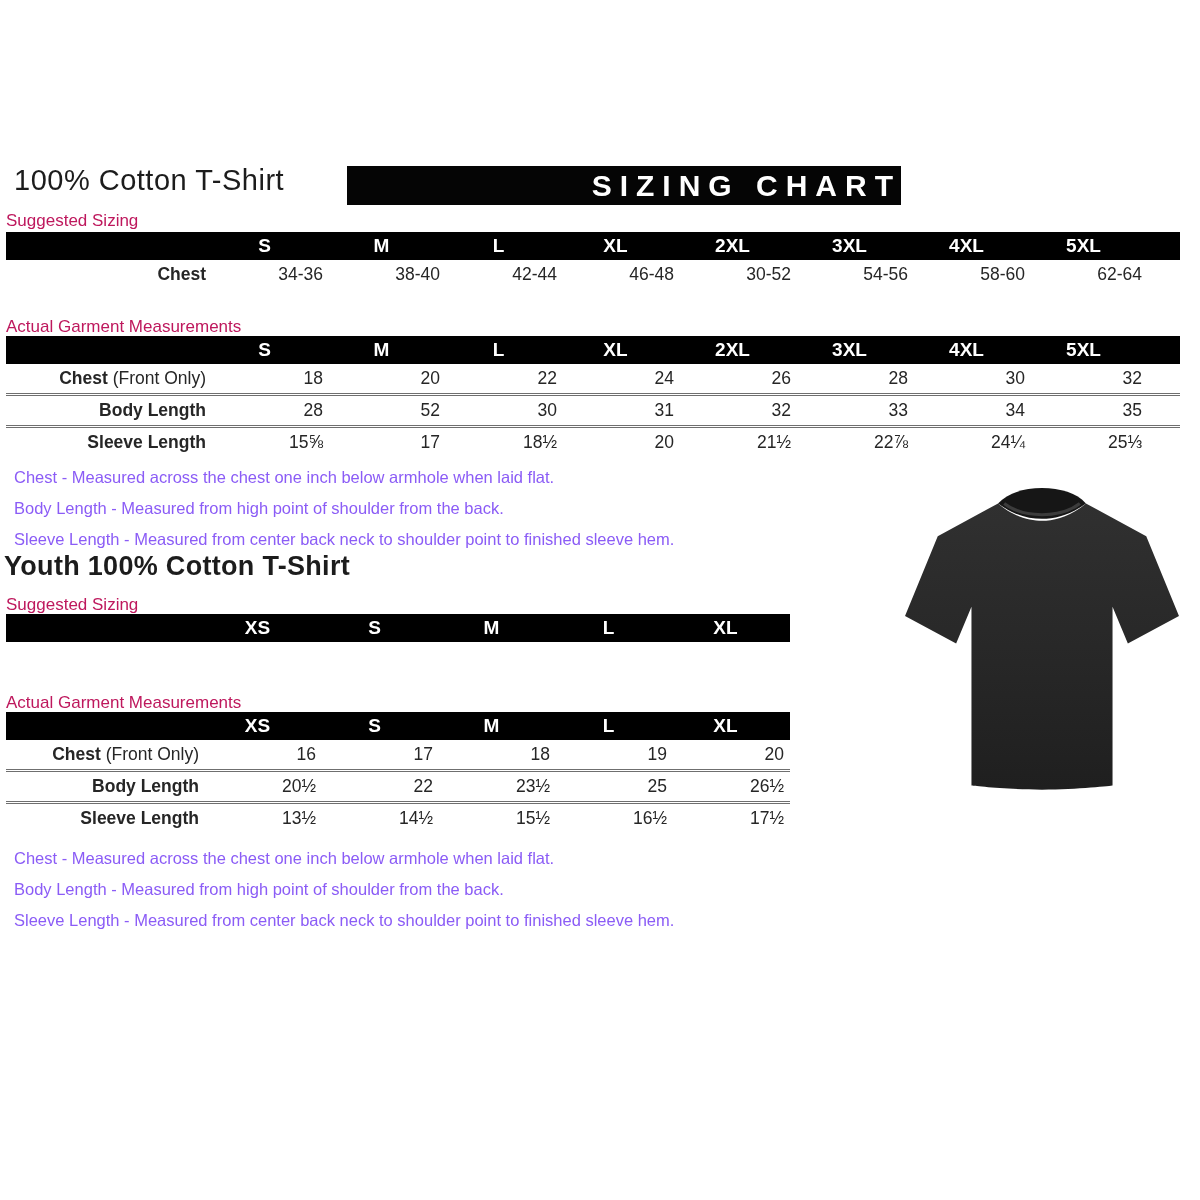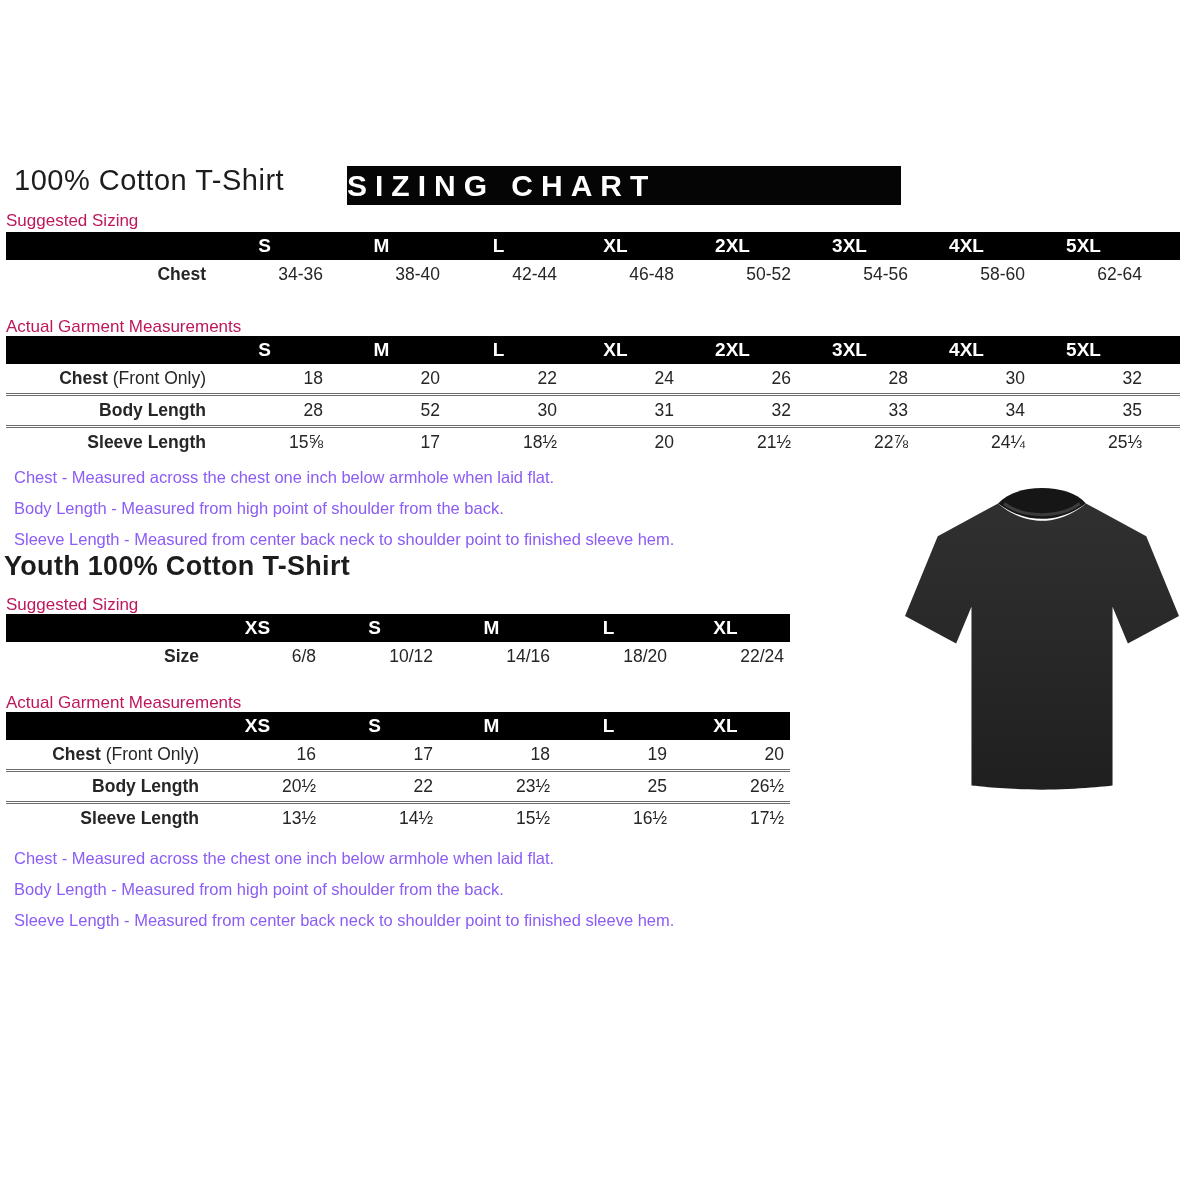--- a/index.html
+++ b/index.html
@@ -6,21 +6,21 @@
   body{
     width:1200px;height:1200px;position:relative;background:#ffffff;
     font-family:"Liberation Sans", sans-serif;color:#1c1c1c;overflow:hidden;
   }
   .abs{position:absolute;}
 
   
   .main-title{left:14px;top:164px;font-size:29px;font-weight:500;letter-spacing:.5px;}
   .banner{
     left:347px;top:166px;width:554px;height:39px;background:#050505;color:#ffffff;
-    font-size:30px;font-weight:900;letter-spacing:8px;text-align:left;line-height:39px;
+    font-size:30px;font-weight:900;letter-spacing:8px;text-align:right;line-height:39px;
   }
   .section-label{font-size:17px;color:#be185d;}
   .youth-title{left:4px;top:551px;font-size:27px;font-weight:700;letter-spacing:.3px;}
 
   
   .size-table{left:6px;}
   .adult{width:1174px;}
   .youth{width:784px;}
   .trow{display:grid;}
   .adult .trow{grid-template-columns:200px repeat(8,117px);}
@@ -59,21 +59,21 @@
       <div class="cell">3XL</div>
       <div class="cell">4XL</div>
       <div class="cell">5XL</div>
     </div>
     <div class="trow brow">
       <div class="cell lblcell"><span class="lbl">Chest</span></div>
       <div class="cell">34-36</div>
       <div class="cell">38-40</div>
       <div class="cell">42-44</div>
       <div class="cell">46-48</div>
-      <div class="cell">50-52</div>
+      <div class="cell">30-52</div>
       <div class="cell">54-56</div>
       <div class="cell">58-60</div>
       <div class="cell">62-64</div>
     </div>
   </div>
 
 <div class="abs section-label" style="left:6px;top:317px;">Actual Garment Measurements</div>
 <div class="abs size-table adult" style="top:336px;">
     <div class="trow thead">
       <div class="cell lblcell"></div>
@@ -131,28 +131,20 @@
 
 <div class="abs section-label" style="left:6px;top:595px;">Suggested Sizing</div>
 <div class="abs size-table youth" style="top:614px;">
     <div class="trow thead">
       <div class="cell lblcell"></div>
       <div class="cell">XS</div>
       <div class="cell">S</div>
       <div class="cell">M</div>
       <div class="cell">L</div>
       <div class="cell">XL</div>
-    </div>
-    <div class="trow brow">
-      <div class="cell lblcell"><span class="lbl">Size</span></div>
-      <div class="cell">6/8</div>
-      <div class="cell">10/12</div>
-      <div class="cell">14/16</div>
-      <div class="cell">18/20</div>
-      <div class="cell">22/24</div>
     </div>
   </div>
 
 <div class="abs section-label" style="left:6px;top:693px;">Actual Garment Measurements</div>
 <div class="abs size-table youth" style="top:712px;">
     <div class="trow thead">
       <div class="cell lblcell"></div>
       <div class="cell">XS</div>
       <div class="cell">S</div>
       <div class="cell">M</div>

